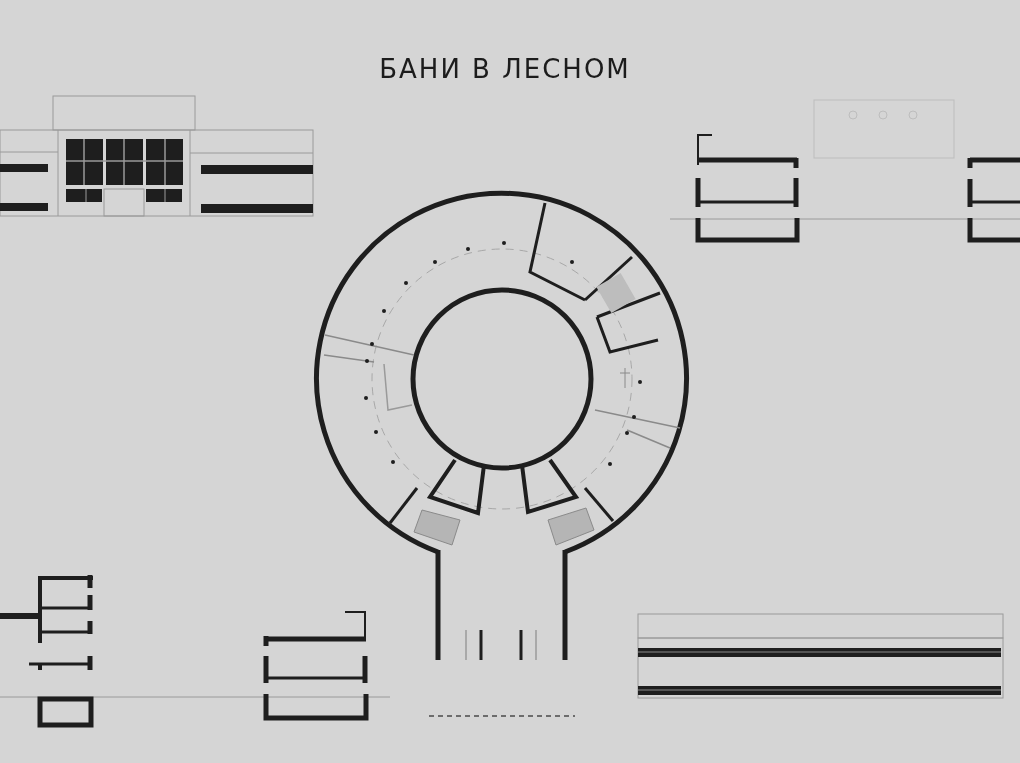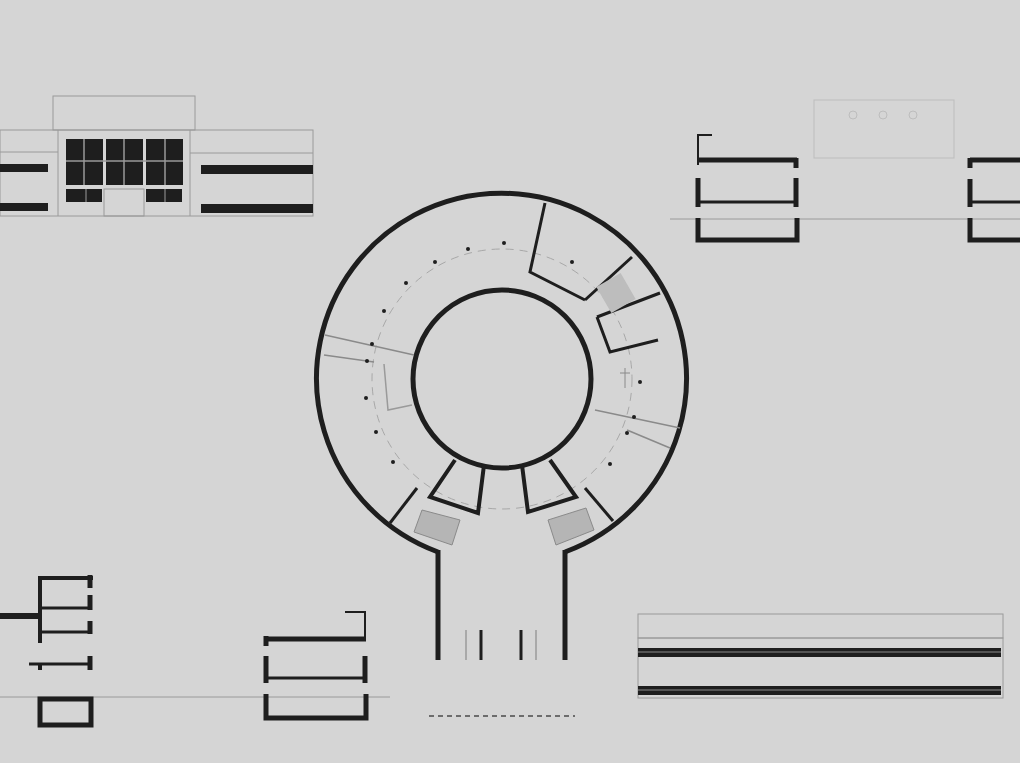--- a/index.html
+++ b/index.html
@@ -13,20 +13,21 @@
       position: absolute; left: 0; top: 54px; width: 1010px; text-align: center;
       font-family: "DejaVu Sans", sans-serif; font-size: 26px; letter-spacing: 2px;
       color: #1c1c1c; font-weight: normal;
     }
     svg { position: absolute; left: 0; top: 0; }
   </style>
 </head>
 <body>
 
 <div class="sheet">
+  <div class="title">БАНИ В ЛЕСНОМ</div>
 
   <svg width="1020" height="763" viewBox="0 0 1020 763">
 
     <g>
       <rect x="53" y="96" width="142" height="34" fill="none" stroke="#9a9a9a" stroke-width="1"></rect>
       <rect x="0" y="130" width="313" height="86" fill="none" stroke="#9a9a9a" stroke-width="1"></rect>
       <line x1="0" y1="152" x2="58" y2="152" stroke="#9a9a9a" stroke-width="1"></line>
       <line x1="190" y1="153" x2="313" y2="153" stroke="#9a9a9a" stroke-width="1"></line>
       <line x1="58" y1="130" x2="58" y2="216" stroke="#9a9a9a" stroke-width="1"></line>
       <line x1="190" y1="130" x2="190" y2="216" stroke="#9a9a9a" stroke-width="1"></line>

